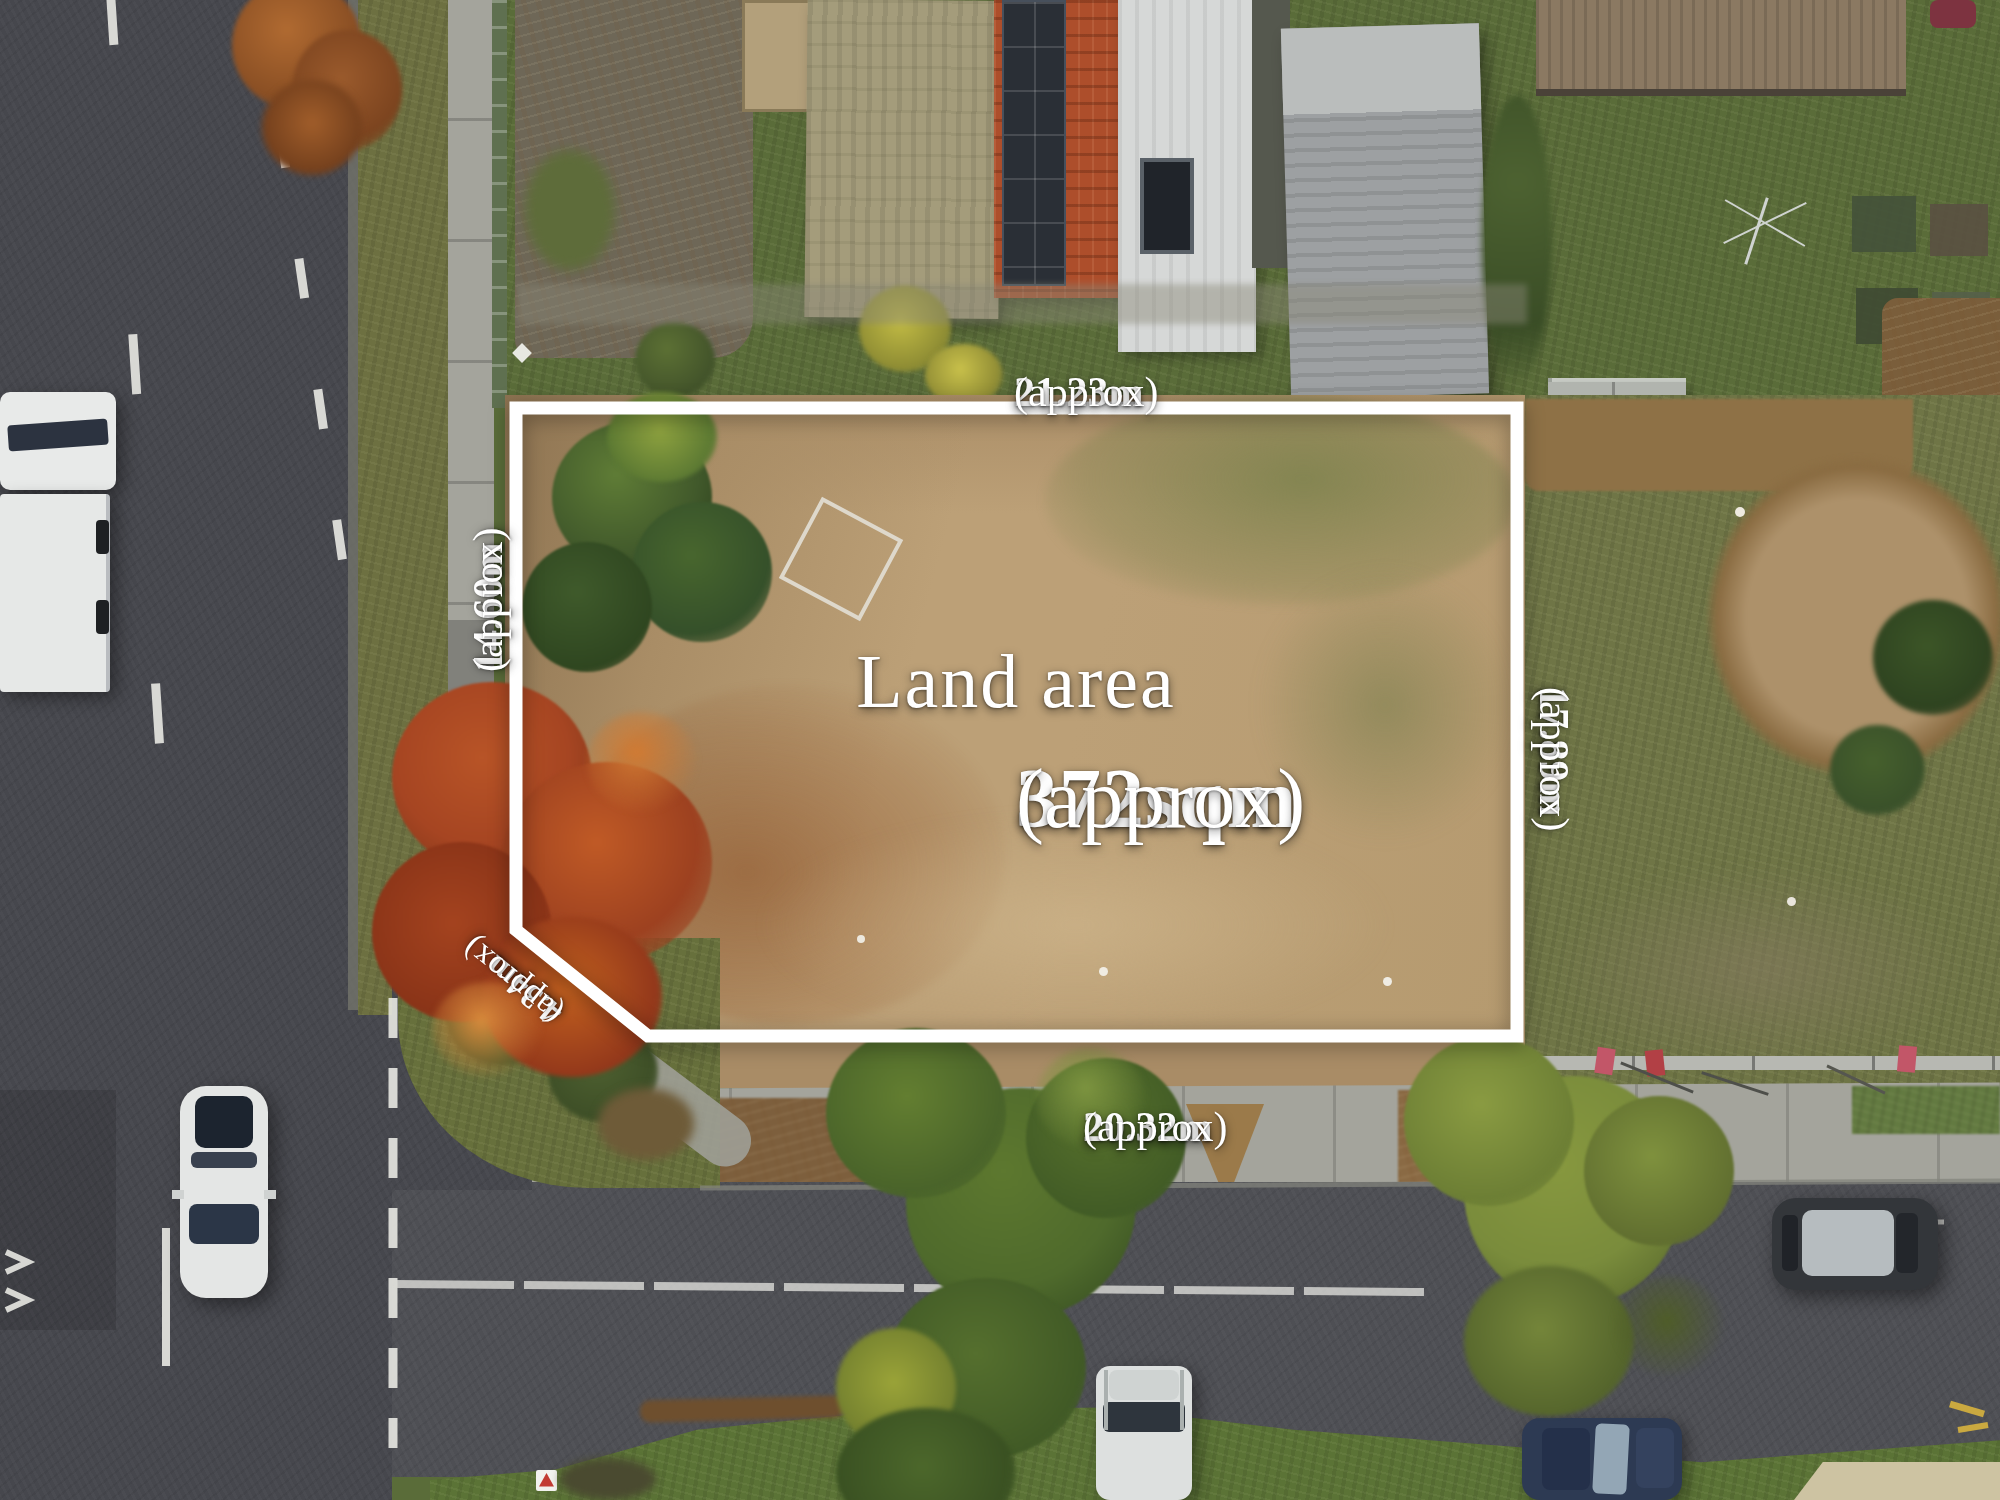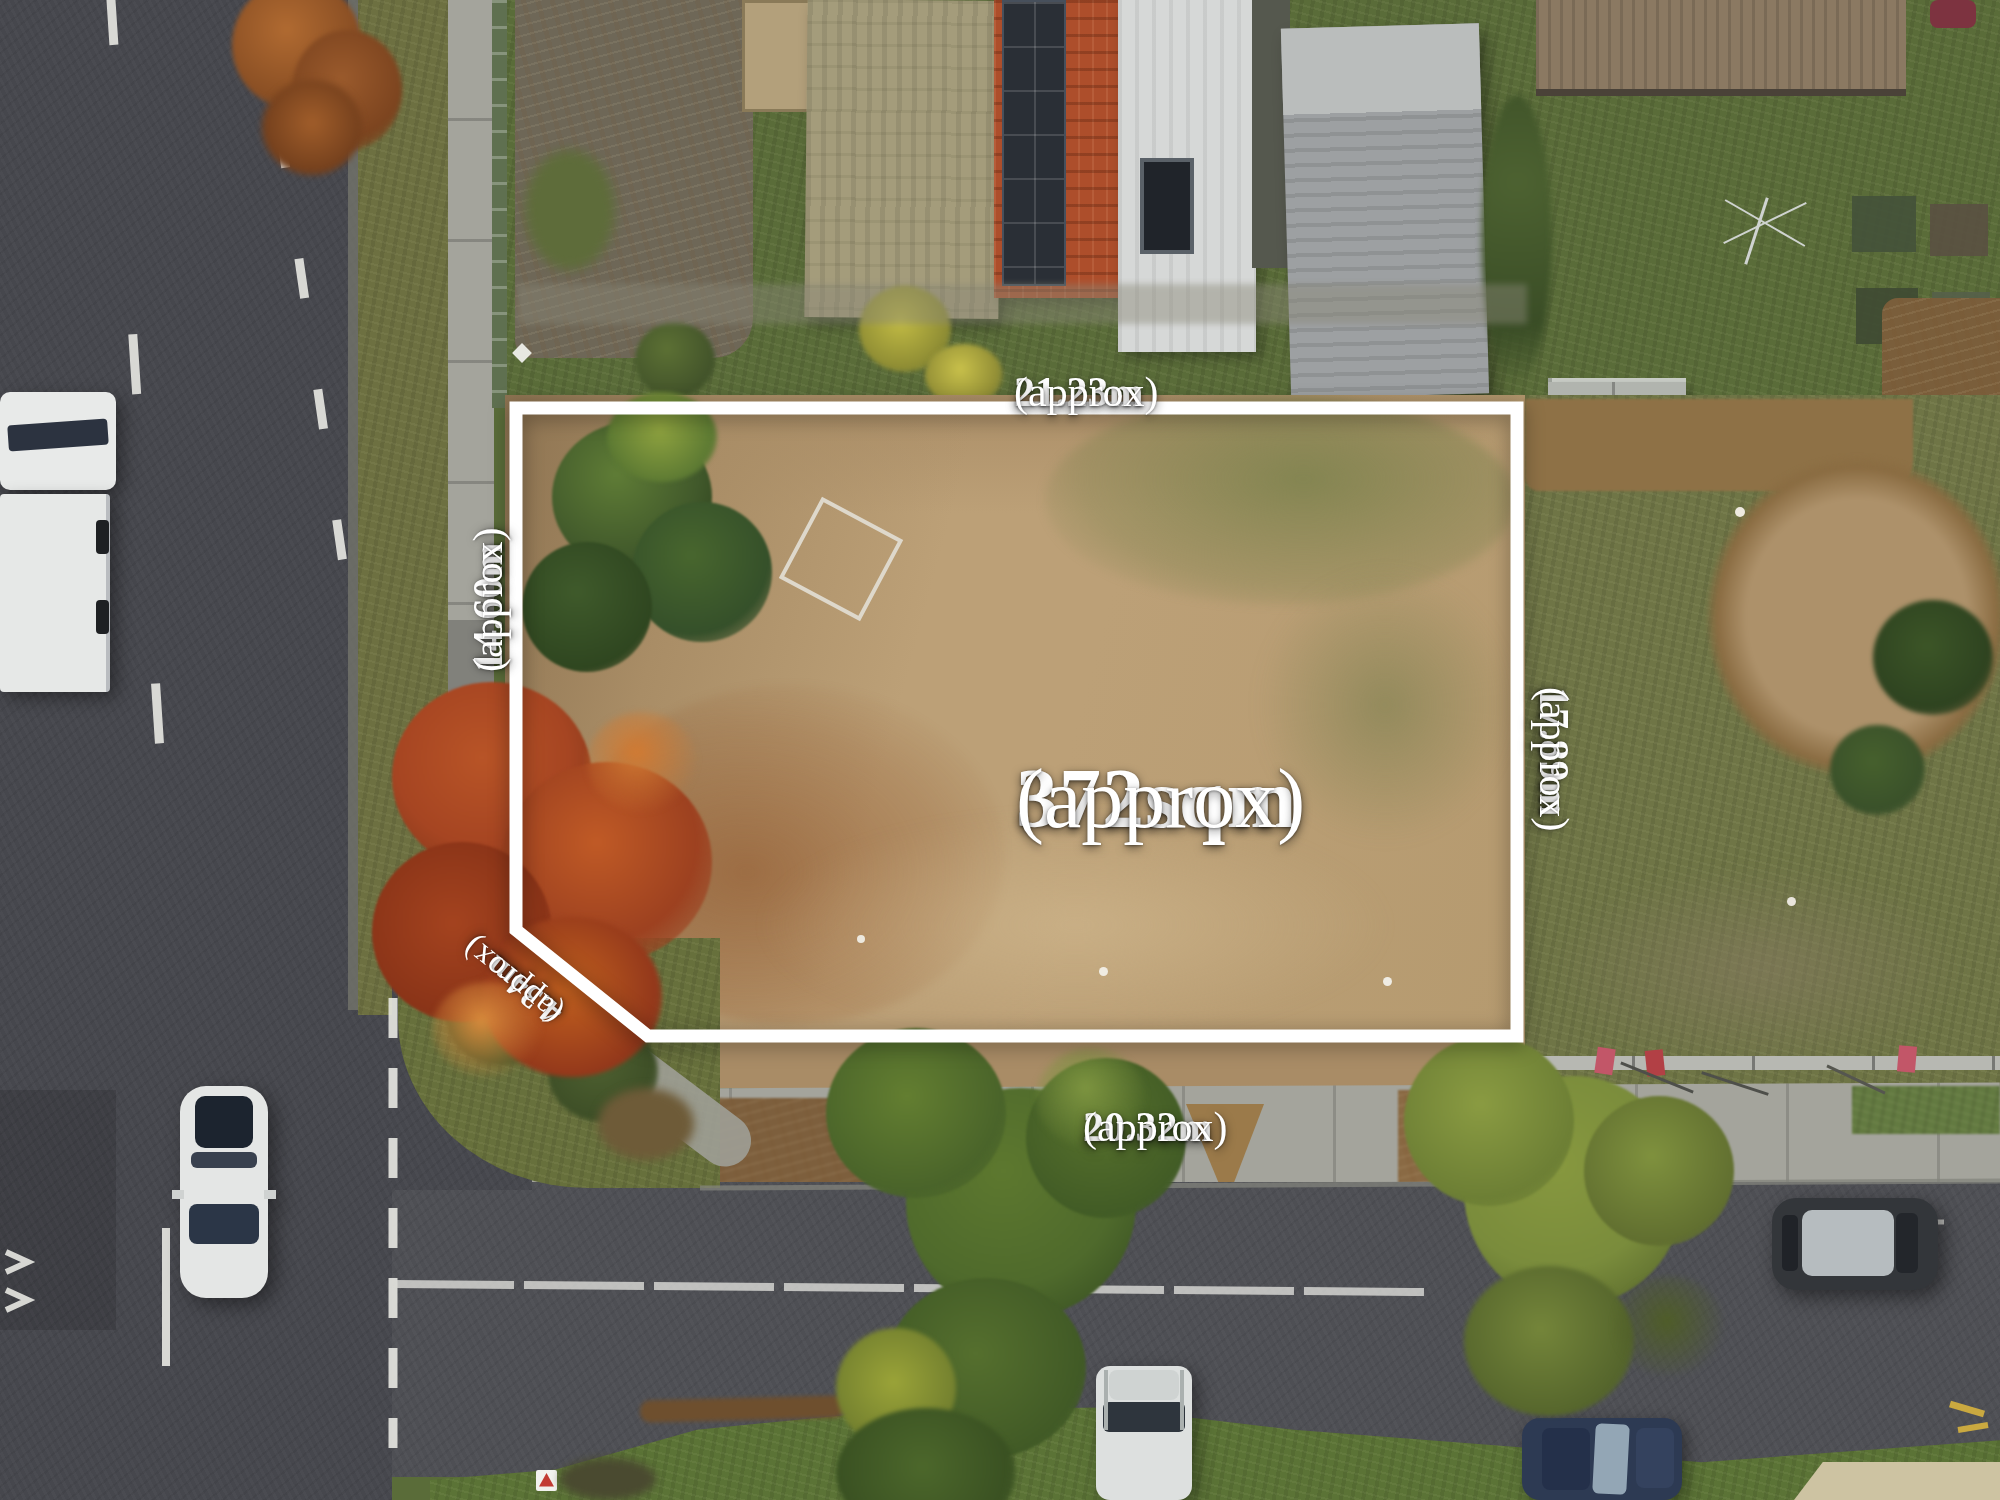--- a/index.html
+++ b/index.html
@@ -274,18 +274,19 @@
   <div class="lbl dim" style="left:1083px;top:1106px;">
     <span class="v">20.32m</span>
     <span class="s">(approx)</span>
   </div>
 
   <div class="lbl dim-corner" style="left:547px;top:1031px;transform:translate(-50%,-50%) rotate(219deg);">
     <span class="v">4.34m</span>
     <span class="s">(approx)</span>
   </div>
 
+  <div id="land-area-line1" class="lbl" style="left:1016px;top:681px;">Land area</div>
   <div id="land-area-line2" class="lbl" style="left:1016px;top:757px;">
     <span class="v">372sqm</span>
     <span class="s">(approx)</span>
   </div>
 
 </div>
 
 </body></html>

